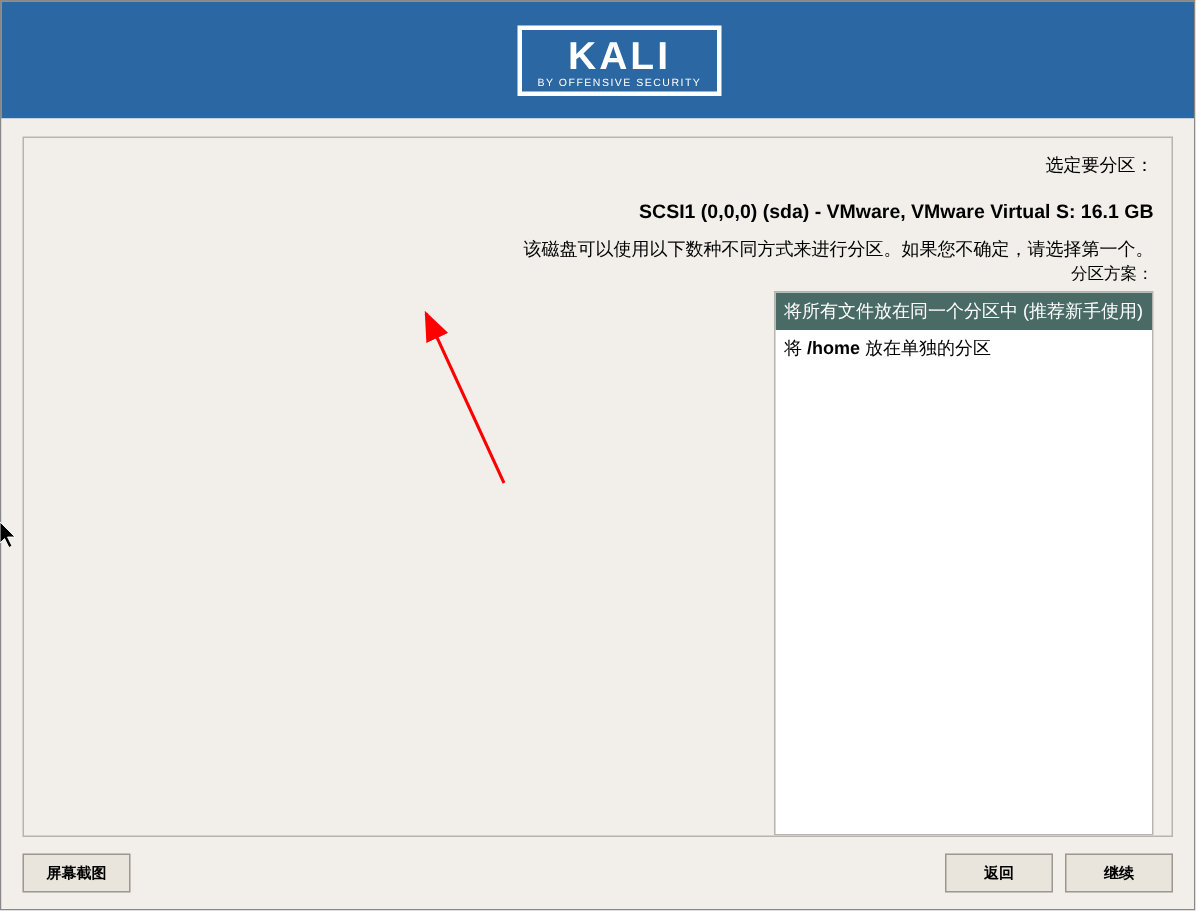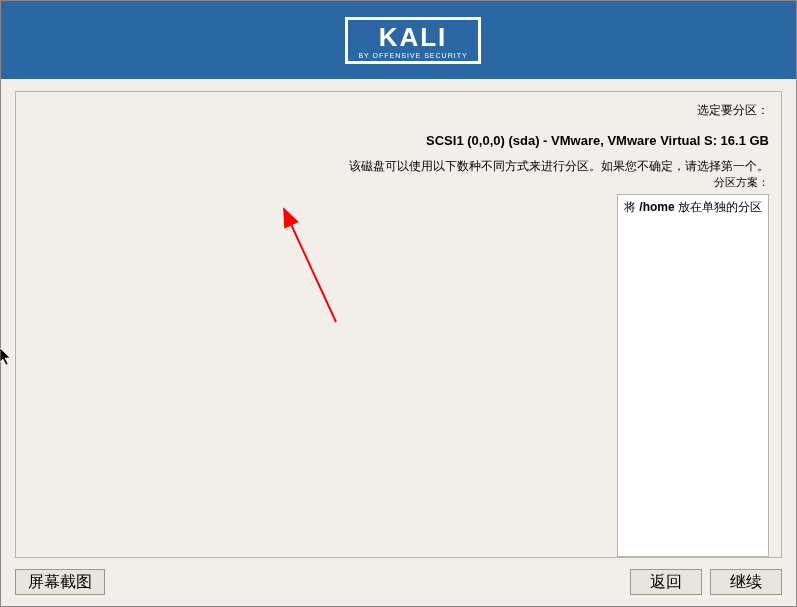--- a/index.html
+++ b/index.html
@@ -16,21 +16,21 @@
     .prompt-label { font-size: 12px; margin-bottom: 14px; }
     .disk-title { font-size: 13px; font-weight: 700; margin-bottom: 10px; }
     .instruction { font-size: 12px; }
     .group-label { font-size: 11px; margin-bottom: 4px; padding-left: 2px; }
     .options-box { flex: 1; background: #fff; border: 1px solid #b8b4ad; overflow: hidden; }
     .option-row { padding: 4px 6px; font-size: 12px; cursor: pointer; }
     .option-row.selected { background: #4a6b65; color: #fff; }
     .option-row strong { font-weight: 700; }
     .button-bar { height: 48px; background: #f2efeb; display: flex; align-items: center; padding: 0 14px; }
     .spacer { flex: 1; }
-    .btn { min-width: 72px; height: 26px; padding: 0 12px; border: 1px solid #9c988f; background: #e9e5dd; font-size: 16px; cursor: pointer; margin-left: 8px; display: inline-flex; align-items: center; justify-content: center; }
+    .btn { min-width: 72px; height: 26px; padding: 0 12px; border: 1px solid #9c988f; background: #e9e5dd; font-size: 10px; cursor: pointer; margin-left: 8px; display: inline-flex; align-items: center; justify-content: center; font-weight: bold; }
     .btn:first-child { margin-left: 0; }
     
     .arrow-svg { position: absolute; left: 0; top: 0; pointer-events: none; }
     
     .cursor-img { position: absolute; left: 0px; top: 348px; width: 12px; height: 18px; pointer-events:none; z-index: 50; }
   </style>
 </head>
 <body>
 
 <div class="window">
@@ -50,20 +50,23 @@
 
       <div class="prompt-label">选定要分区：</div>
 
       <div class="disk-title">SCSI1 (0,0,0) (sda) - VMware, VMware Virtual S: 16.1 GB</div>
 
       <div class="instruction">该磁盘可以使用以下数种不同方式来进行分区。如果您不确定，请选择第一个。</div>
 
       <div class="group-label">分区方案：</div>
 
       <div class="options-box">
+        <div class="option-row selected">
+          <span>将所有文件放在同一个分区中 (推荐新手使用)</span>
+        </div>
         <div class="option-row">
           <span>将 </span><strong>/home</strong><span> 放在单独的分区</span>
         </div>
       </div>
 
       <svg class="arrow-svg" width="760" height="430">
         <defs>
           <marker id="arrowhead" markerWidth="10" markerHeight="8" refX="9" refY="4" orient="auto">
             <polygon points="0 0, 10 4, 0 8" fill="#ff0000"></polygon>
           </marker>

